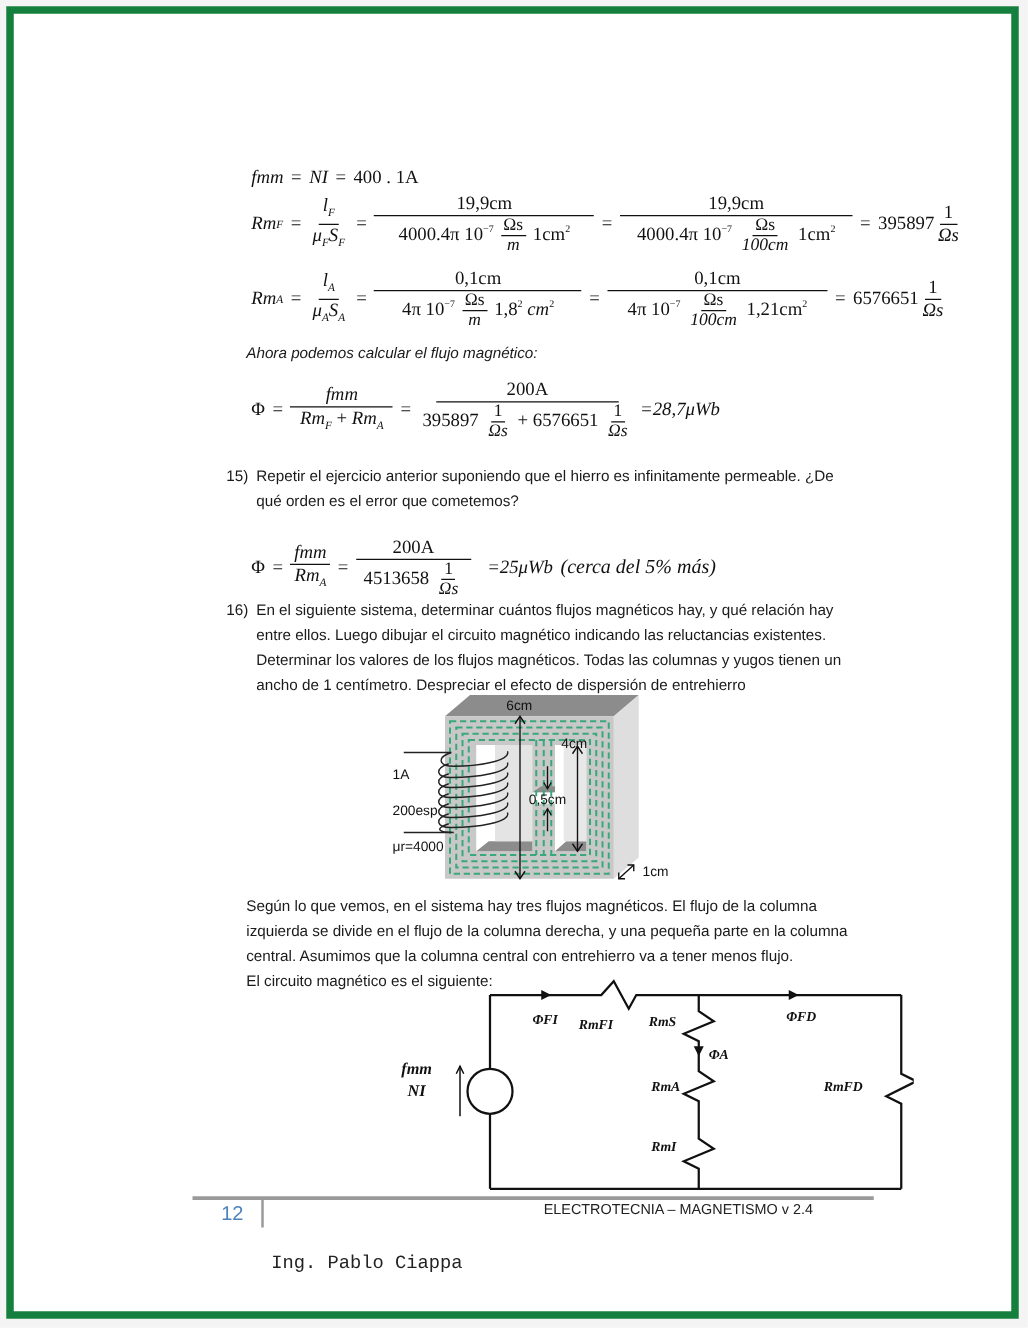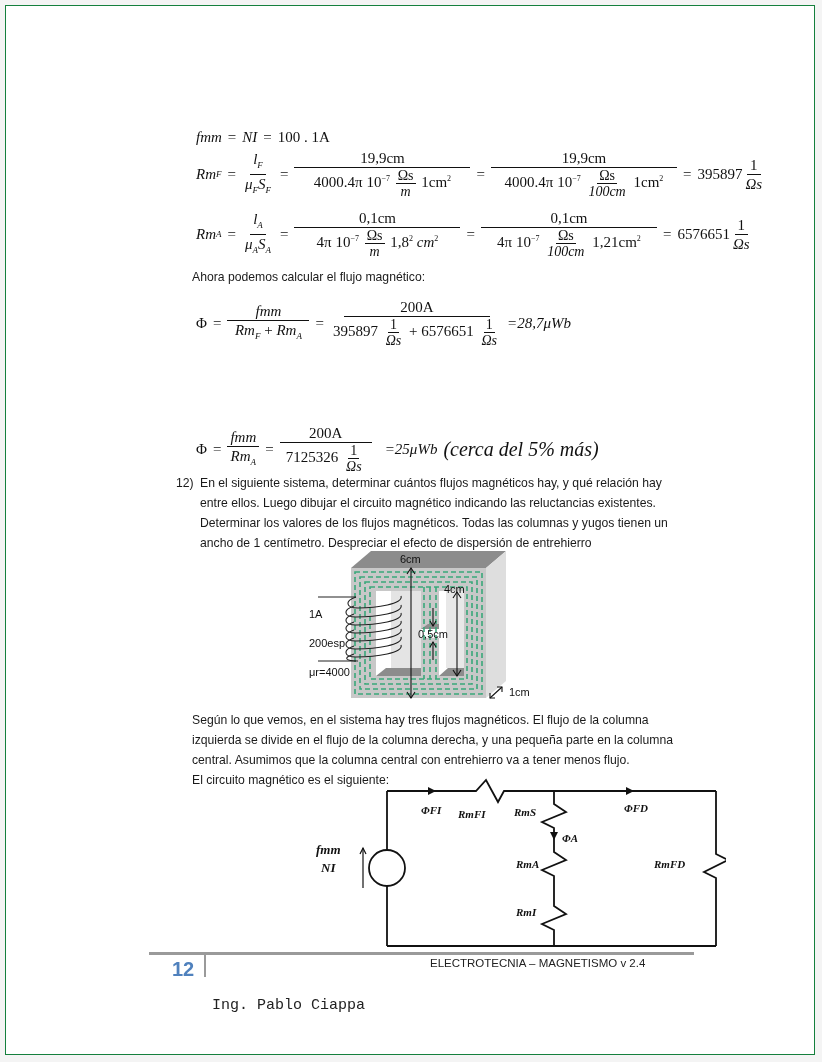--- a/index.html
+++ b/index.html
@@ -1,19 +1,19 @@
 <!DOCTYPE html>
 <html><head>
   <meta charset="utf-8">
   <style>
     html, body { margin: 0; padding: 0; background: #f4f4f4; }
     body { width: 822px; height: 1062px; position: relative; overflow: hidden; }
     .page {
       position: absolute; left: 5px; top: 5px; width: 810px; height: 1050px;
-      background: #ffffff; border: 1px solid #15803d; box-sizing: border-box;
+      background: #ffffff; border: 6px solid #15803d; box-sizing: border-box;
     }
     .math { font-family: "Liberation Serif", "DejaVu Serif", serif; color: #111; position: absolute; font-size: 15px; }
     .math i { font-style: italic; }
     .sub { font-size: 9px; vertical-align: -4px; font-style: italic; }
     .sup { font-size: 8px; vertical-align: 6px; }
     .frac { display: inline-flex; flex-direction: column; align-items: center; vertical-align: middle; }
     .frac > .num { padding: 0 3px; border-bottom: 1px solid #111; line-height: 18px; }
     .frac > .den { padding: 0 3px; line-height: 18px; }
     .inline-frac { display: inline-flex; flex-direction: column; align-items: center; vertical-align: middle; font-size: 14px; margin: 0 2px; }
     .inline-frac > .num { border-bottom: 1px solid #111; line-height: 15px; padding: 0 2px; }
@@ -22,37 +22,37 @@
     .op { margin: 0 6px; }
     .text {
       position: absolute; font-family: "Liberation Sans", "DejaVu Sans", sans-serif;
       font-size: 12.2px; line-height: 20px; color: #1a1a1a;
     }
     .enum { position: absolute; font-family: "Liberation Sans", "DejaVu Sans", sans-serif; font-size: 12.2px; line-height: 20px; color: #1a1a1a; }
     .enum .n { position: absolute; left: 0; top: 0; }
     .enum .body { margin-left: 24px; }
     .footer-line { position: absolute; left: 143px; top: 946px; width: 545px; height: 3px; background: #9a9a9a; }
     .footer-sep { position: absolute; left: 198px; top: 949px; width: 2px; height: 22px; background: #9a9a9a; }
-    .page-num { position: absolute; left: 166px; top: 952px; font-family: "Liberation Sans", sans-serif; font-weight: bold; font-size: 20px; color: #4f81bd; }
+    .page-num { position: absolute; left: 166px; top: 952px; font-family: "Liberation Sans", sans-serif; font-weight: normal; font-size: 16px; color: #4f81bd; }
     .footer-author { position: absolute; left: 206px; top: 991px; font-family: Liberation Mono, monospace; font-size: 15px; color: #222; }
     .footer-title { position: absolute; left: 424px; top: 951px; font-family: "Liberation Sans", sans-serif; font-size: 11.5px; color: #222; text-align: right; }
     svg text { font-family: "Liberation Sans", "DejaVu Sans", sans-serif; }
     .circ-label { font-family: "Liberation Serif", "DejaVu Serif", serif; font-style: italic; font-weight: bold; }
   </style>
 </head>
 <body>
 
 <div class="page">
 
   <div class="math row" style="left:190px; top:123px;">
     <i>fmm</i>
     <span class="op">=</span>
     <i>NI</i>
     <span class="op">=</span>
-    <span>100 . 1A</span>
+    <span>400 . 1A</span>
   </div>
 
   <div class="math row" style="left:190px; top:143px;">
     <i>Rm</i>
       <span class="sub">F</span>
     <span class="op">=</span>
     <span class="frac">
       <span class="num"><i>l</i><span class="sub">F</span></span>
       <span class="den"><i>μ</i><span class="sub">F</span><i>S</i><span class="sub">F</span></span>
     </span>
@@ -122,21 +122,21 @@
       </span>
     </span>
     <span class="op">=</span>
     <span>6576651</span>
     <span class="frac">
       <span class="num">1</span>
       <i class="den">Ωs</i>
     </span>
   </div>
 
-  <div class="text" style="left:186px; top:261px;">Ahora podemos calcular el flujo magnético:</div>
+  <div class="text" style="left:186px; top:261px;font-style:italic;">Ahora podemos calcular el flujo magnético:</div>
 
   <div class="math row" style="left:190px; top:292px;">
     <span>Φ</span>
     <span class="op">=</span>
     <span class="frac">
       <i class="num" style="width:76px; text-align:center;">fmm</i>
       <span class="den"><i>Rm</i><span class="sub">F</span> <span>+</span> <i>Rm</i><span class="sub">A</span></span>
     </span>
     <span class="op">=</span>
     <span class="frac">
@@ -151,45 +151,49 @@
         <span>6576651</span>
         <span class="inline-frac">
             <span class="num">1</span>
             <i class="den">Ωs</i>
           </span>
       </span>
     </span>
     <i style="margin-left:3px;">=28,7μWb</i>
   </div>
 
+  <div class="enum" style="left:170px; top:360px; width:505px;">
+    <span class="n">15)</span>
+    <div class="body">Repetir el ejercicio anterior suponiendo que el hierro es infinitamente permeable. ¿De qué orden es el error que cometemos?</div>
+  </div>
 
   <div class="math row" style="left:190px; top:418px;">
     <span>Φ</span>
     <span class="op">=</span>
     <span class="frac">
       <i class="num">fmm</i>
       <span class="den"><i>Rm</i><span class="sub">A</span></span>
     </span>
     <span class="op">=</span>
     <span class="frac">
       <span class="num" style="width:86px; text-align:center;">200A</span>
       <span class="den">
-        <span>7125326</span>
+        <span>4513658</span>
         <span class="inline-frac">
             <span class="num">1</span>
             <i class="den">Ωs</i>
           </span>
       </span>
     </span>
     <i style="margin-left:13px;">=25μWb</i>
-    <i style="margin-left:6px; font-size:20px;">(cerca del 5% más)</i>
+    <i style="margin-left:6px; font-size:16px;">(cerca del 5% más)</i>
   </div>
 
   <div class="enum" style="left:170px; top:467px; width:505px;">
-    <span class="n">12)</span>
+    <span class="n">16)</span>
     <div class="body">En el siguiente sistema, determinar cuántos flujos magnéticos hay, y qué relación hay entre ellos. Luego dibujar el circuito magnético indicando las reluctancias existentes. Determinar los valores de los flujos magnéticos. Todas las columnas y yugos tienen un ancho de 1 centímetro. Despreciar el efecto de dispersión de entrehierro</div>
   </div>
 
   <svg style="position:absolute; left:290px; top:540px;" width="250" height="160" viewBox="0 0 250 160">
 
     <polygon points="55,22 75,5 210,5 190,22" fill="#8c8c8c"></polygon>
 
     <polygon points="190,22 210,5 210,135 190,152" fill="#dedede"></polygon>
 
     <rect x="55" y="22" width="135" height="130" fill="#c8c8c8"></rect>

